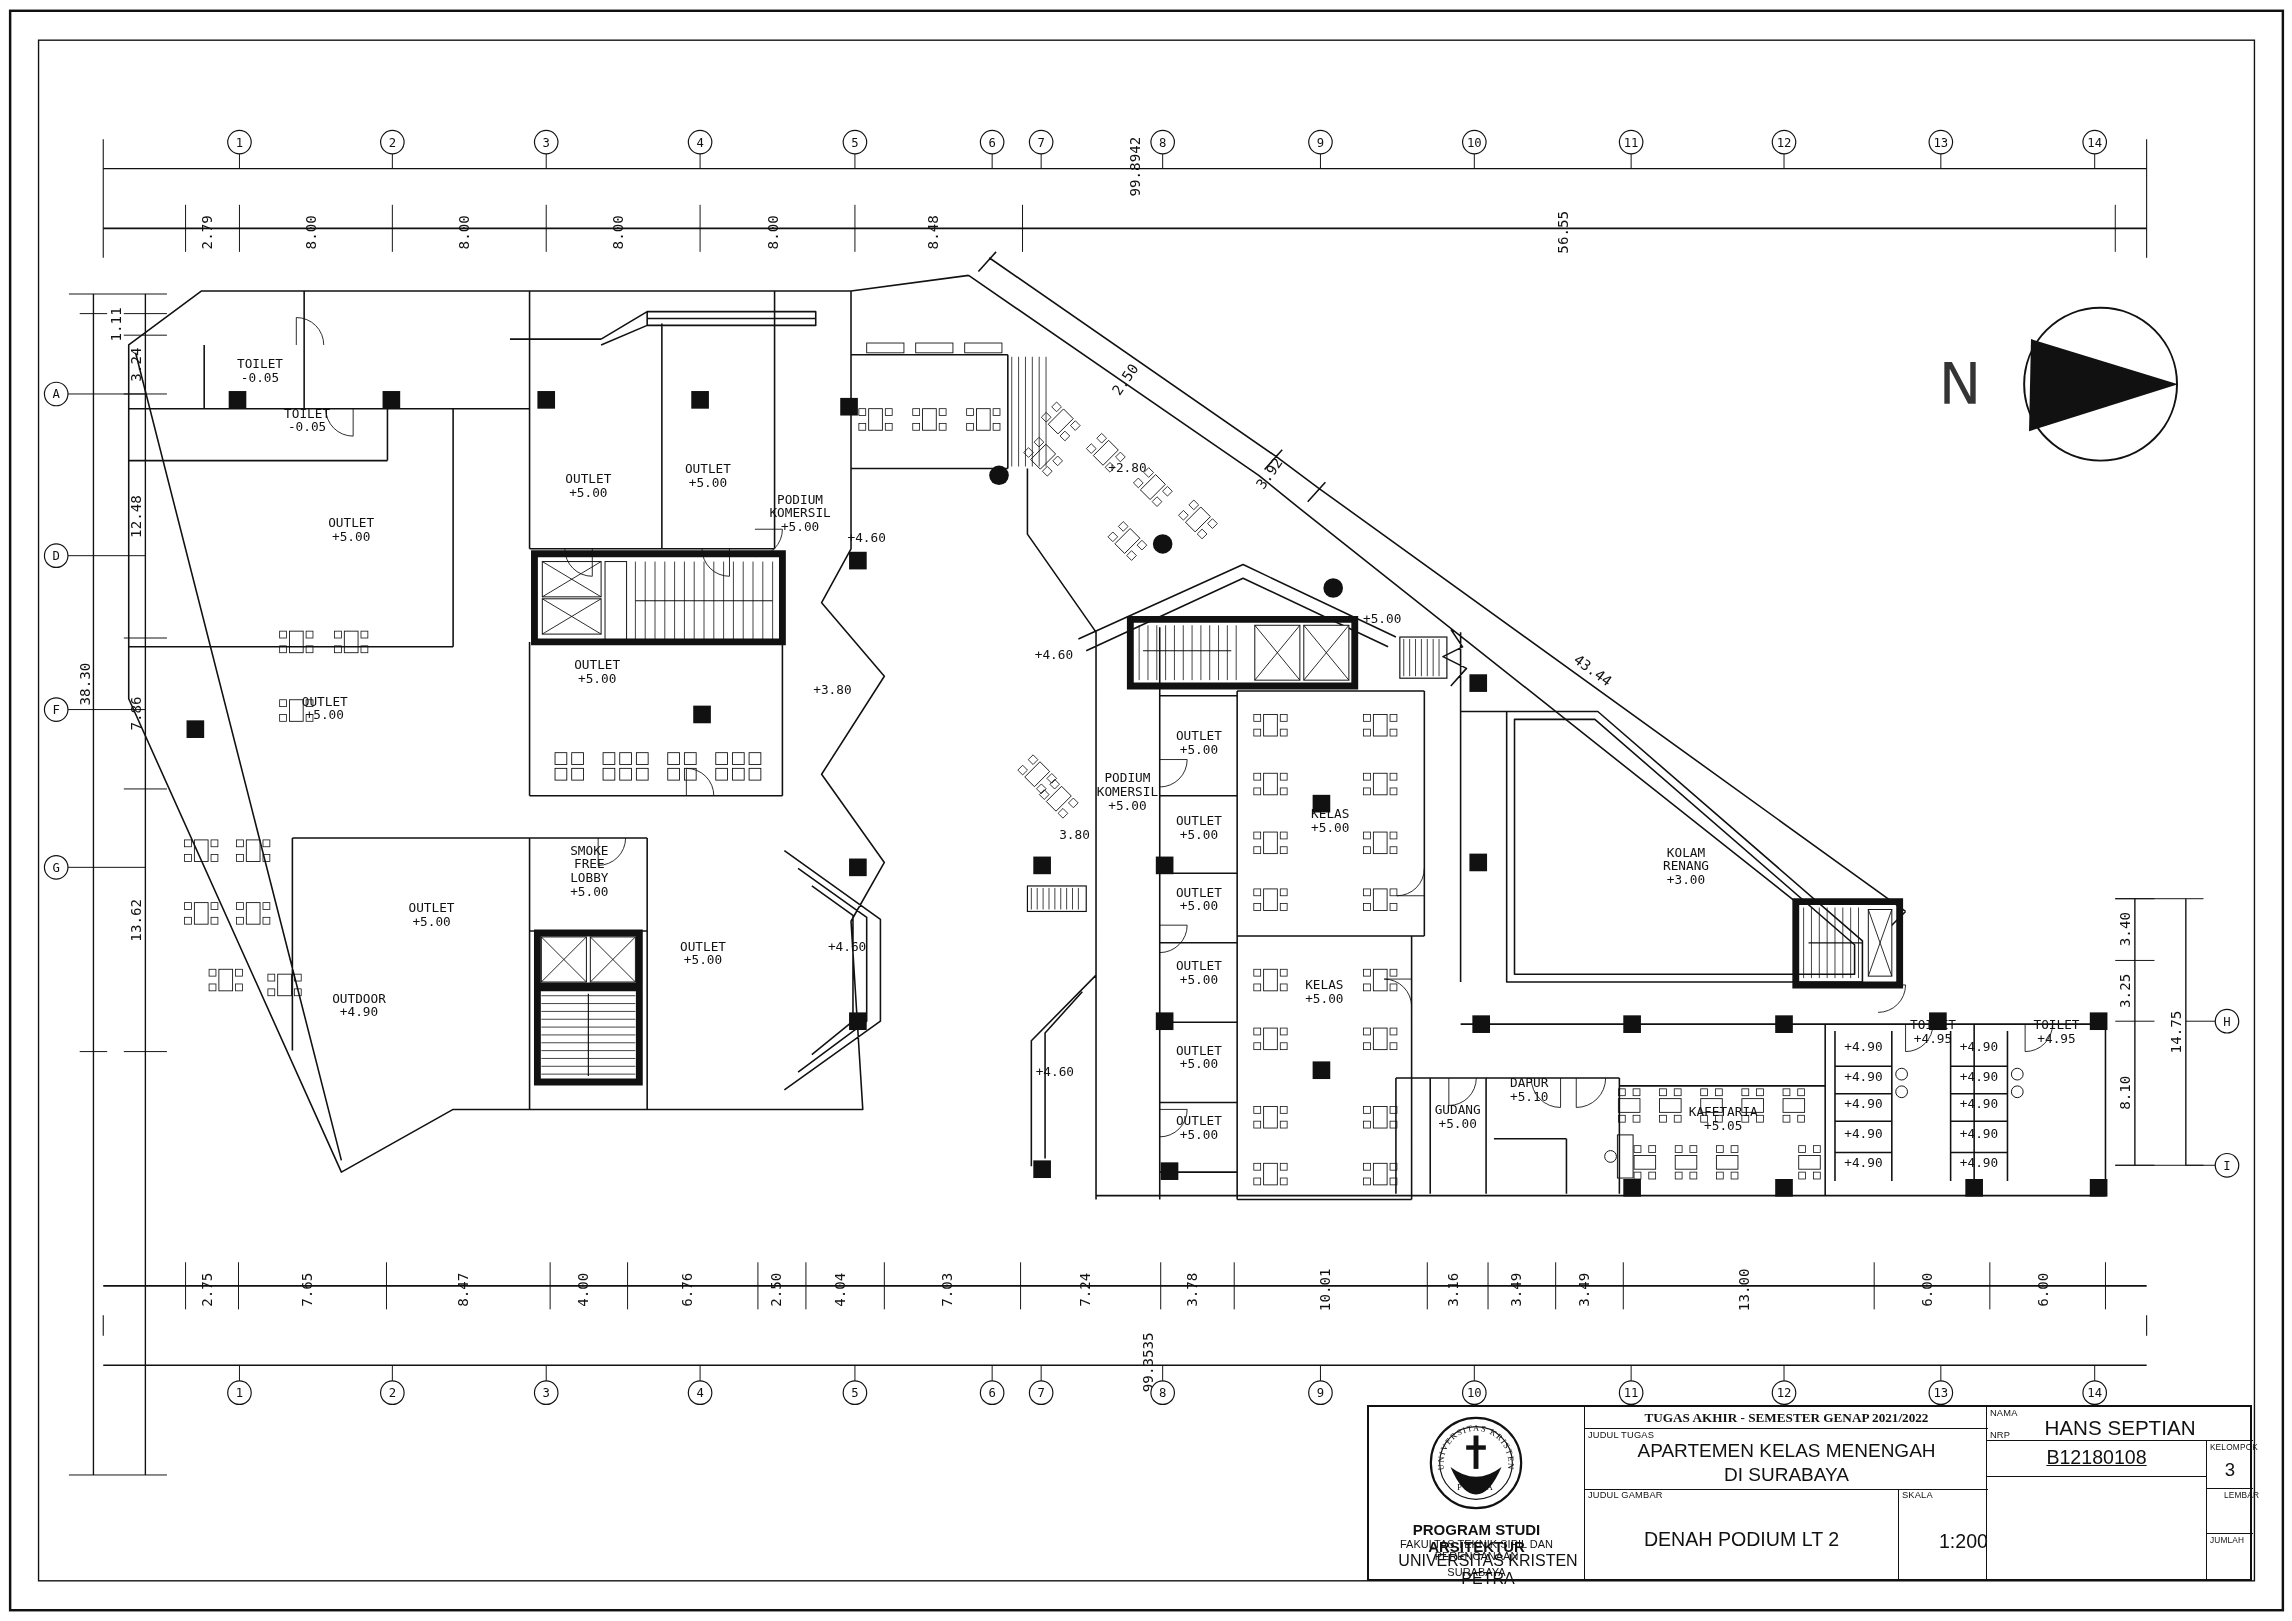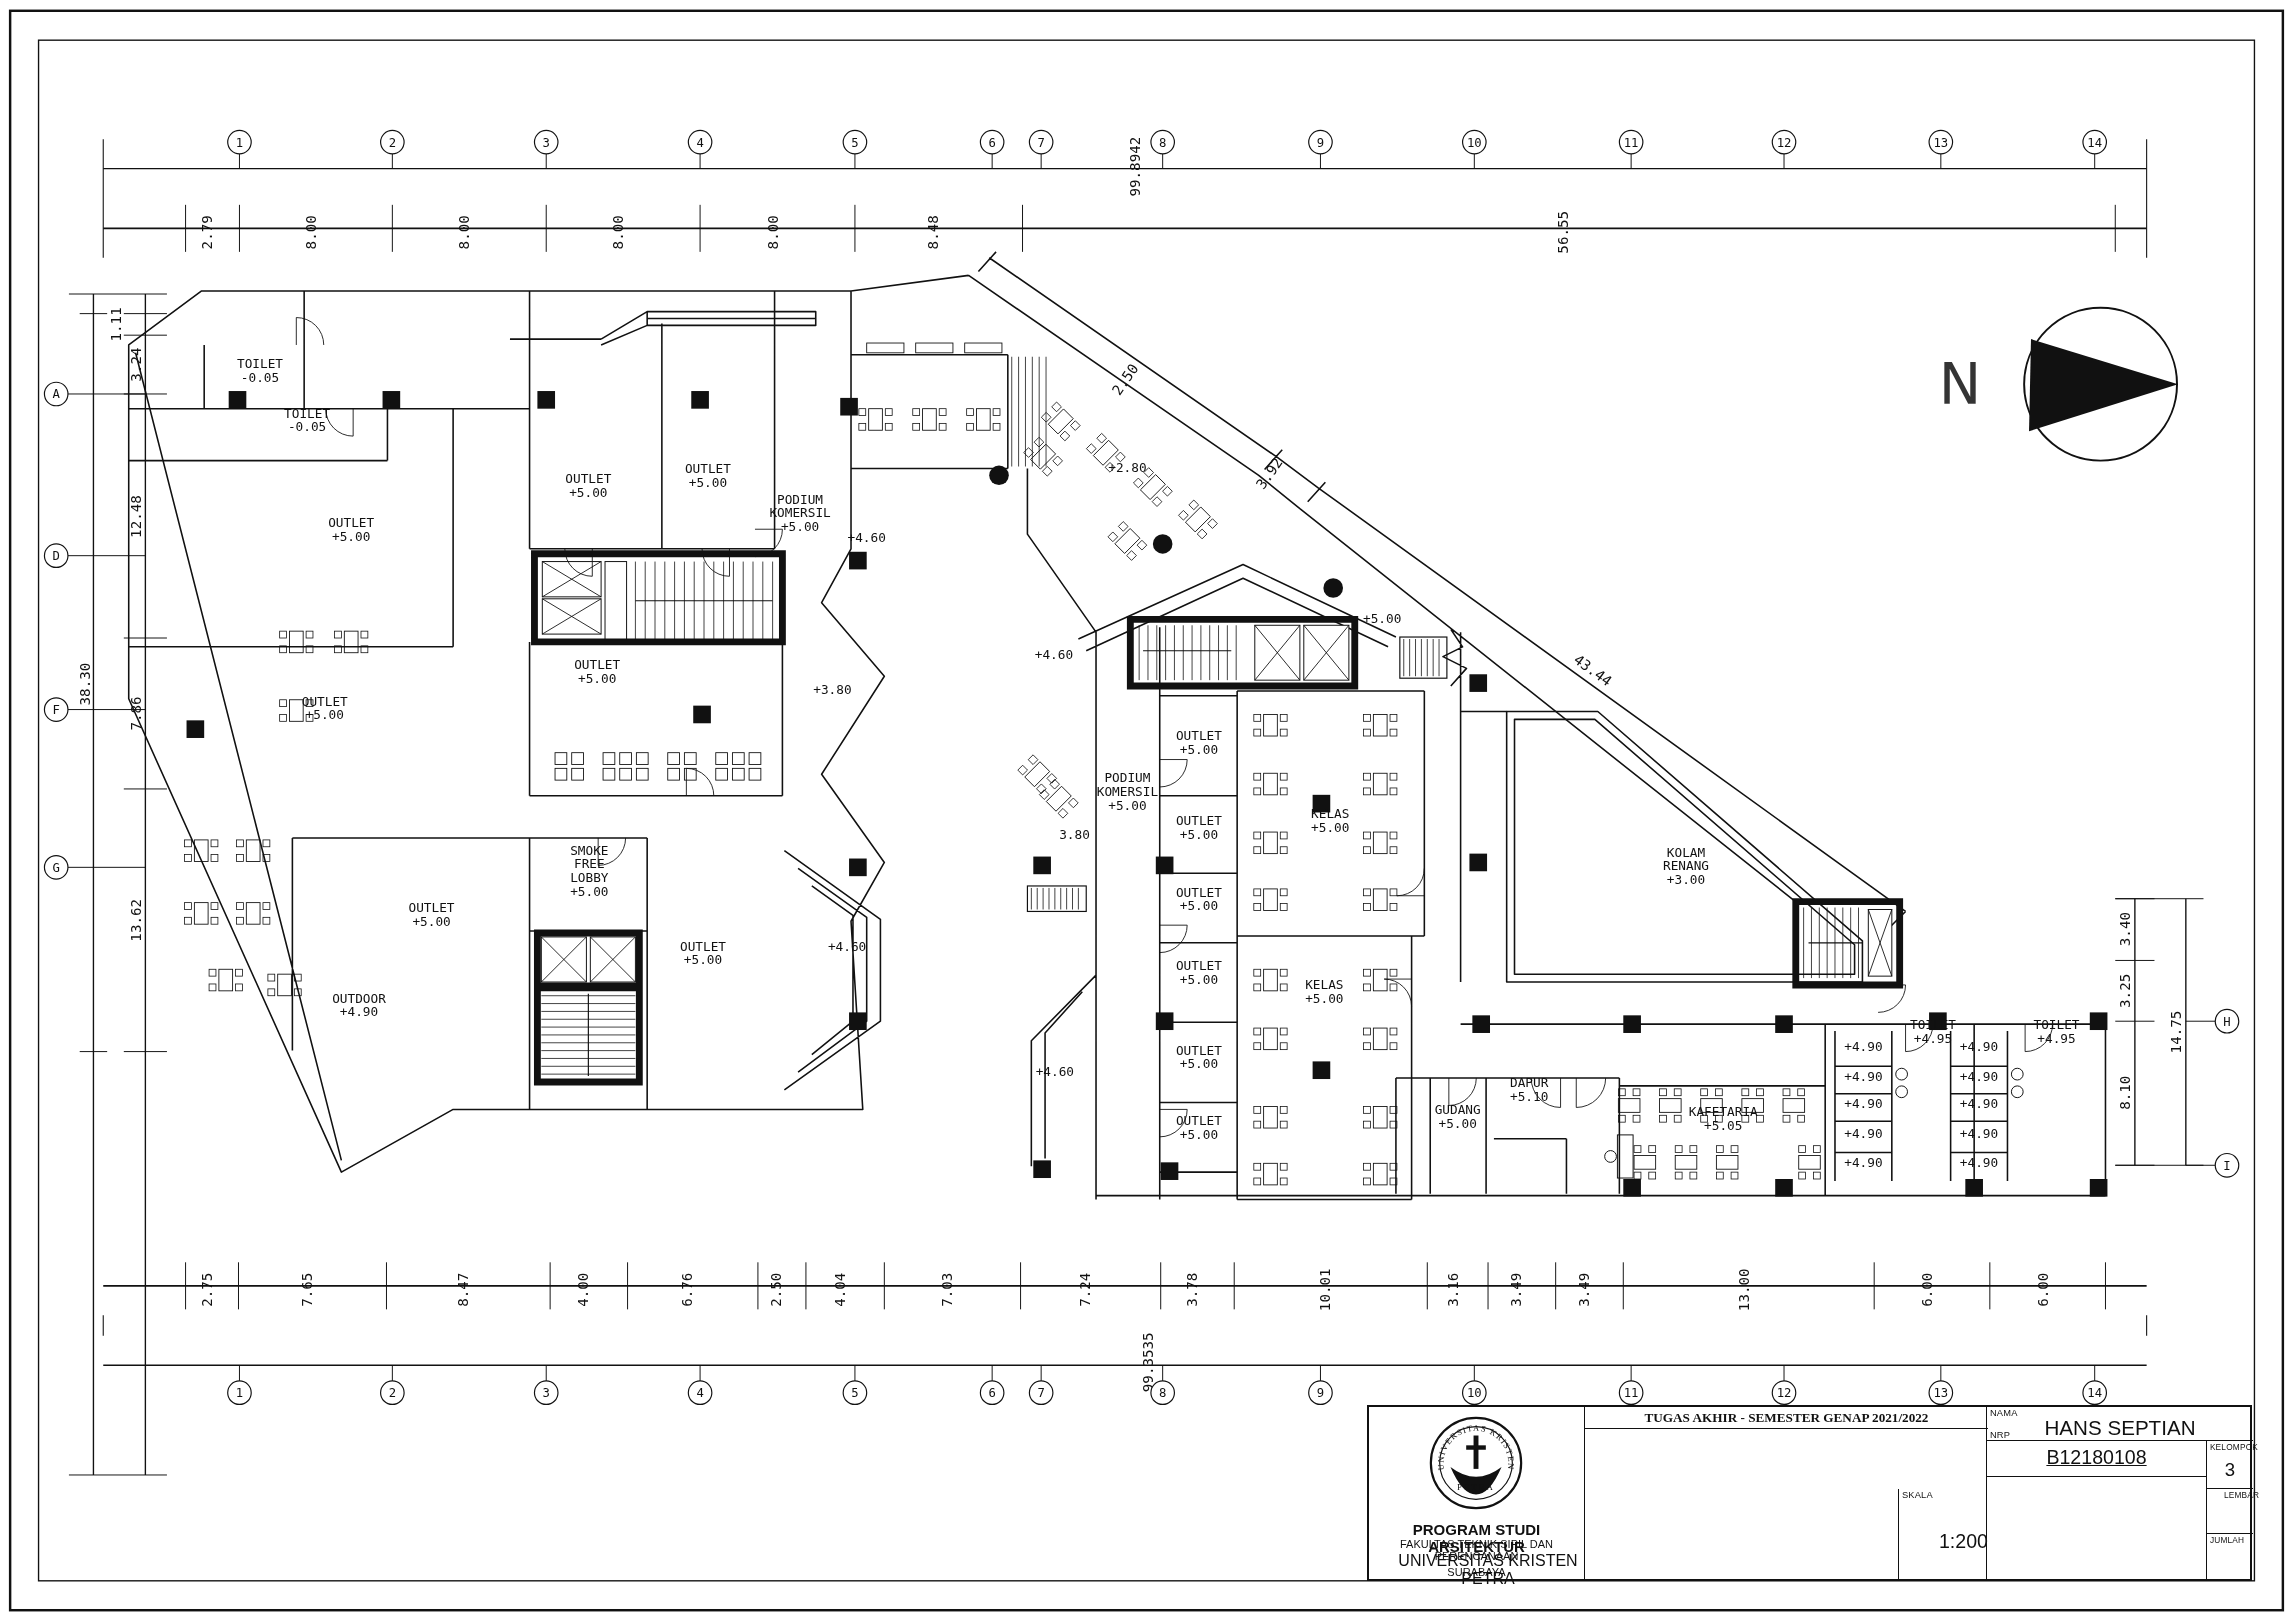--- a/index.html
+++ b/index.html
@@ -831,20 +831,29 @@
       <div class="cen" style="top:114px;font-weight:bold;font-size:15px;">PROGRAM STUDI ARSITEKTUR</div>
       <div class="cen" style="top:131px;font-size:11px;">FAKULTAS TEKNIK SIPIL DAN PERENCANAAN</div>
       <div class="cen" style="top:145px;font-size:16px;padding-left:23px;">UNIVERSITAS KRISTEN PETRA</div>
       <div class="cen" style="top:159px;font-size:11px;">SURABAYA</div>
     </div>
 
     <div class="cell bL" style="left:215px;top:0;width:403px;height:174px;">
       <div class="cell bB" style="left:0;top:0;width:403px;height:21.6px;">
         <div class="cen" style="top:2.9px;font-weight:bold;font-size:13.2px;font-family:Liberation Serif, serif;">TUGAS AKHIR - SEMESTER GENAP 2021/2022</div>
       </div>
+      <div class="cell bB" style="left:0;top:21.6px;width:403px;height:61px;">
+        <span class="lab">JUDUL TUGAS</span>
+        <div class="cen" style="top:11.8px;font-size:19px;">APARTEMEN KELAS MENENGAH</div>
+        <div class="cen" style="top:35px;font-size:19px;">DI SURABAYA</div>
+      </div>
+      <div class="cell" style="left:0;top:82px;width:313px;height:92px;">
+        <span class="lab">JUDUL GAMBAR</span>
+        <div class="cen" style="top:39px;font-size:19.6px;">DENAH PODIUM LT 2</div>
+      </div>
       <div class="cell bL" style="left:313px;top:82px;width:90px;height:92px;">
         <span class="lab">SKALA</span>
         <div class="cen" style="top:41px;font-size:19.6px;text-align:right;">1:200</div>
       </div>
     </div>
 
     <div class="cell bL" style="left:617px;top:0;width:266px;height:174px;">
       <div class="cell bB" style="left:0;top:0;width:266px;height:34px;">
         <span class="lab">NAMA</span>
         <div class="cen" style="top:8.8px;font-size:20.6px;">HANS SEPTIAN</div>

